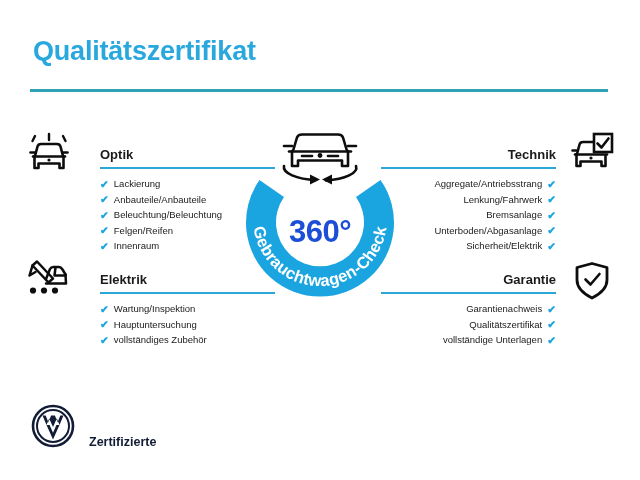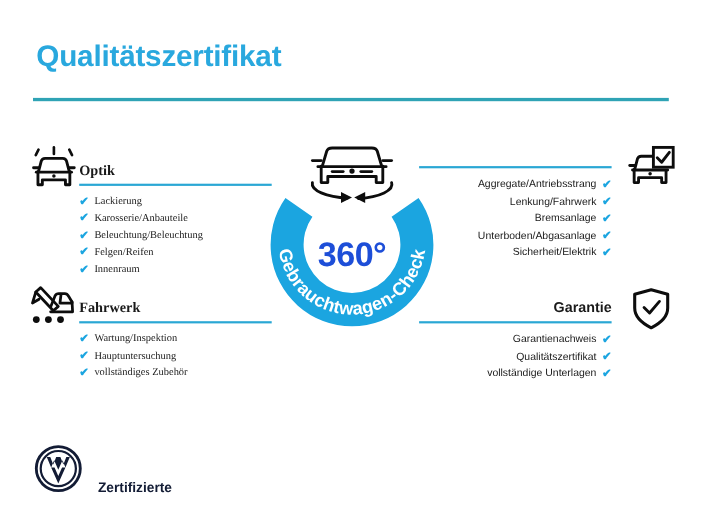--- a/index.html
+++ b/index.html
@@ -56,21 +56,21 @@
     white-space: nowrap;
   }
   .check {
     color: #1ba5e0;
     font-size: 10.5px;
     font-weight: bold;
     line-height: 1;
   }
 
   
-  .left { left: 72px; width: 175px; font-family: Liberation Serif, serif; }
+  .left { left: 100px; width: 175px; }
   .left .block-head { text-align: left; }
   .left .item { justify-content: flex-start; }
   .left .check { margin-right: 5px; }
 
   
   .right { left: 381px; width: 175px; text-align: right; }
   .right .block-head { text-align: right; }
   .right .item { justify-content: flex-end; }
   .right .check { margin-left: 5px; }
 
@@ -151,21 +151,21 @@
   <div class="block left" id="block-optik">
     <div class="block-head">Optik</div>
     <div class="head-rule"></div>
     <div class="items">
       <div class="item">
         <span class="check">✔</span>
         <span>Lackierung</span>
       </div>
       <div class="item">
         <span class="check">✔</span>
-        <span>Karosserie/Anbauteile</span>
+        <span>Anbauteile/Anbauteile</span>
       </div>
       <div class="item">
         <span class="check">✔</span>
         <span>Beleuchtung/Beleuchtung</span>
       </div>
       <div class="item">
         <span class="check">✔</span>
         <span>Felgen/Reifen</span>
       </div>
       <div class="item">
@@ -186,21 +186,21 @@
         <path d="M6.5 8.5 L11 4.5 L27 21.5 L22.5 25.5 Z"></path>
         <path d="M6.5 8.5 L3.5 18.5 L9.5 15"></path>
       </g>
       <circle cx="7" cy="33.5" r="3.1" fill="#0d0d0d"></circle>
       <circle cx="18" cy="33.5" r="3.1" fill="#0d0d0d"></circle>
       <circle cx="29" cy="33.5" r="3.1" fill="#0d0d0d"></circle>
     </svg>
   </div>
 
   <div class="block left" id="block-wartung">
-    <div class="block-head">Fahrwerk</div>
+    <div class="block-head">Elektrik</div>
     <div class="head-rule"></div>
     <div class="items">
       <div class="item">
         <span class="check">✔</span>
         <span>Wartung/Inspektion</span>
       </div>
       <div class="item">
         <span class="check">✔</span>
         <span>Hauptuntersuchung</span>
       </div>
@@ -220,20 +220,21 @@
         <path d="M3.5 18.5 L8 18.5"></path>
         <path d="M36 18.5 L40.5 18.5"></path>
       </g>
       <circle cx="22" cy="26" r="1.6" fill="#0d0d0d"></circle>
       <rect x="25" y="2" width="18" height="18" fill="#ffffff" stroke="#0d0d0d" stroke-width="2.6"></rect>
       <path d="M28.5 11.5 L32.5 15.5 L39.5 6.5" stroke="#0d0d0d" stroke-width="2.6" fill="none" stroke-linecap="round" stroke-linejoin="round"></path>
     </svg>
   </div>
 
   <div class="block right" id="block-technik">
+    <div class="block-head">Technik</div>
     <div class="head-rule"></div>
     <div class="items">
       <div class="item">
         <span>Aggregate/Antriebsstrang</span>
         <span class="check">✔</span>
       </div>
       <div class="item">
         <span>Lenkung/Fahrwerk</span>
         <span class="check">✔</span>
       </div>

